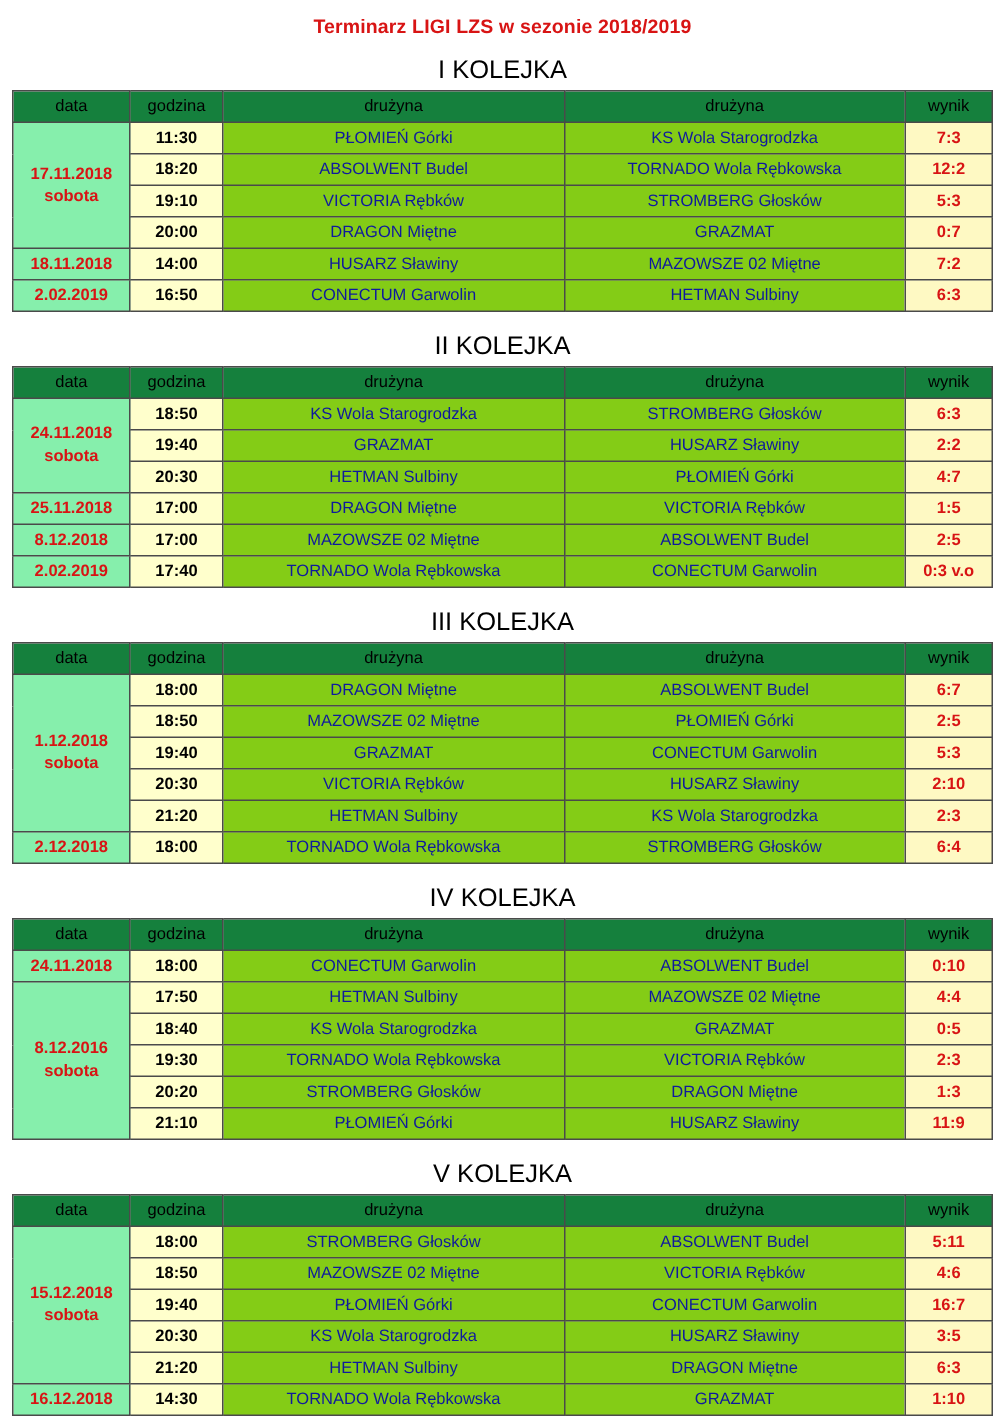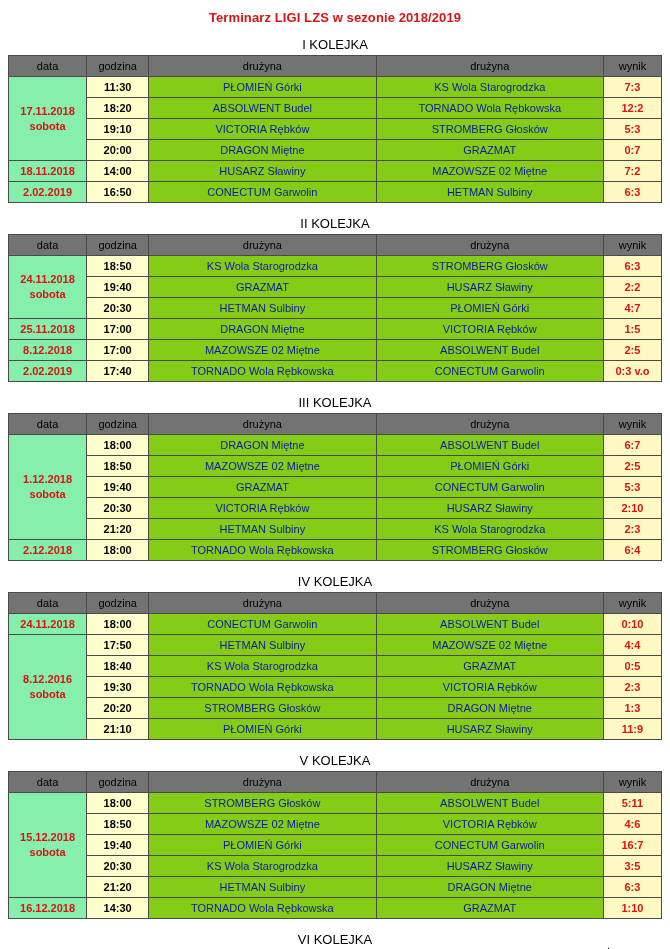--- a/index.html
+++ b/index.html
@@ -23,21 +23,21 @@
   .main-title {
     text-align: center;
     color: #d81414;
     font-weight: bold;
     font-size: 13px;
     margin: 10px 0 12px 0;
     letter-spacing: 0.1px;
   }
   .round-title {
     text-align: center;
-    font-size: 13px;
+    font-size: 17px;
     color: #000;
     margin: 0 0 3px 0;
     font-weight: normal;
   }
   .block {
     margin-bottom: 13px;
   }
   table.sched {
     border-collapse: collapse;
     width: 654px;
@@ -47,21 +47,21 @@
   table.sched td, table.sched th {
     border: 1px solid #4a4a4a;
     padding: 1px 2px;
     height: 18px;
     line-height: 15px;
     text-align: center;
     vertical-align: middle;
     font-size: 11px;
   }
   thead th {
-    background: #737373;
+    background: #15803d;
     font-weight: normal;
     color: #000;
     font-size: 11px;
   }
   col.c-date   { width: 78px; }
   col.c-time   { width: 62px; }
   col.c-team1  { width: 227px; }
   col.c-team2  { width: 227px; }
   col.c-result { width: 58px; }
 

